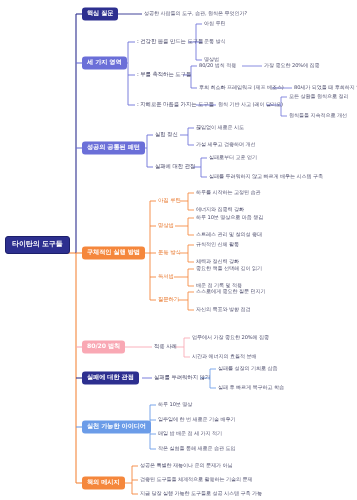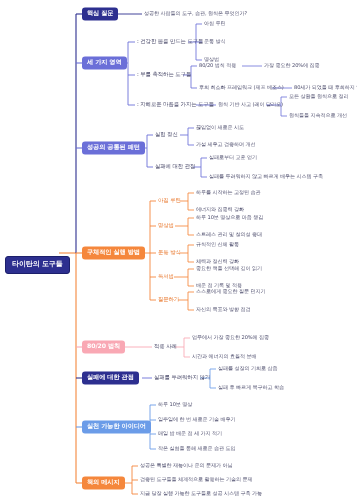--- a/index.html
+++ b/index.html
@@ -185,21 +185,21 @@
     <path d="M150 449 H 156" stroke="#6b9ce8" stroke-width="0.9" fill="none"></path>
 
     <path d="M76 483 H 82" stroke="#f5873c" stroke-width="1.1" fill="none"></path>
     <path d="M122 483 H 132" stroke="#f5873c" stroke-width="0.9" fill="none"></path>
     <path d="M132 466 V 494" stroke="#f5873c" stroke-width="0.9" fill="none"></path>
     <path d="M132 466 H 138" stroke="#f5873c" stroke-width="0.9" fill="none"></path>
     <path d="M132 480 H 138" stroke="#f5873c" stroke-width="0.9" fill="none"></path>
     <path d="M132 494 H 138" stroke="#f5873c" stroke-width="0.9" fill="none"></path>
   </svg>
 
-  <div class="node pill root navy" style="left:5px; top:265px;">타이탄의 도구들</div>
+  <div class="node pill root navy" style="left:5px; top:245px;">타이탄의 도구들</div>
 
   <div class="node pill navy" style="left:82px; top:14px;">핵심 질문</div>
   <div class="node l3 c-gray" style="left:144px; top:14px;">성공한 사람들의 도구, 습관, 원칙은 무엇인가?</div>
 
   <div class="node pill periw" style="left:82px; top:63px;">세 가지 영역</div>
 
   <div class="node l2 c-gray" style="left:137px; top:42px;">: 건강한 몸을 만드는 도구들</div>
   <div class="node l3 c-gray" style="left:204px; top:24px;">아침 루틴</div>
   <div class="node l3 c-gray" style="left:204px; top:42px;">운동 방식</div>
   <div class="node l3 c-gray" style="left:204px; top:60px;">명상법</div>

